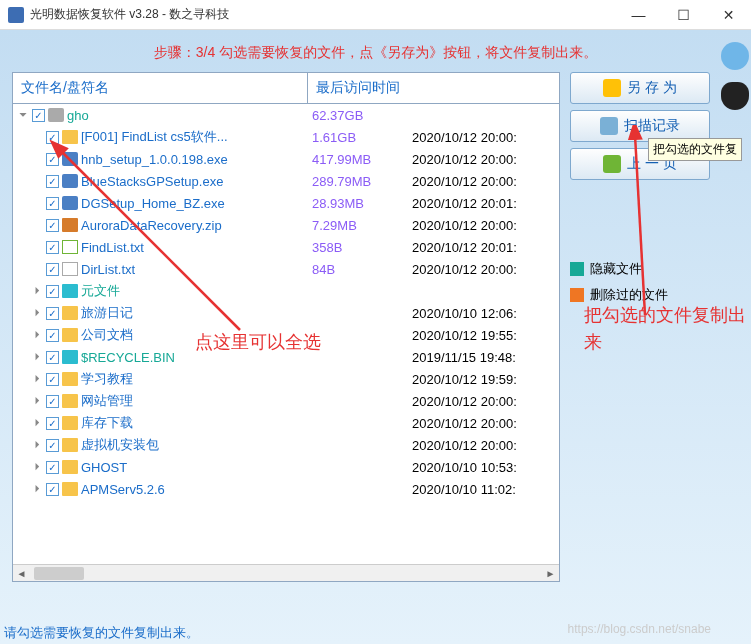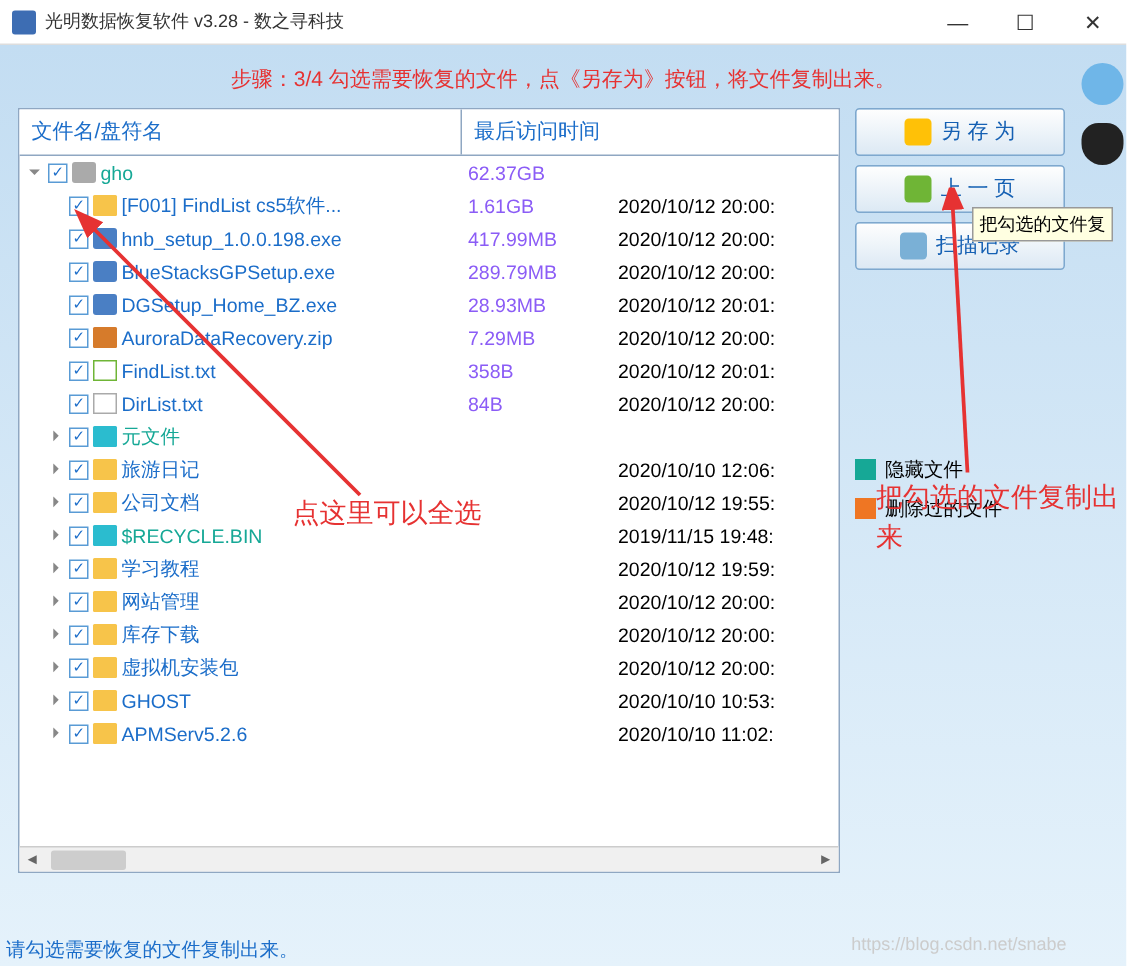--- a/index.html
+++ b/index.html
@@ -35,27 +35,27 @@
 .fname.teal { color: #16a896; }
 .scrollh { height: 17px; background: #f0f0f0; border-top: 1px solid #ccc; display: flex; align-items: center; }
 .scrollh .thumb { width: 50px; height: 13px; background: #cdcdcd; margin-left: 4px; border-radius: 2px; }
 .scrollh .arrow { width: 17px; height: 17px; display: flex; align-items: center; justify-content: center; color: #666; font-size: 10px; }
 .right-panel { width: 140px; display: flex; flex-direction: column; gap: 6px; position: relative; }
 .btn { height: 32px; border: 1px solid #7ea8ce; background: linear-gradient(#fefefe, #dce9f4); border-radius: 3px; display: flex; align-items: center; justify-content: center; gap: 6px; font-size: 14px; color: #1560b3; cursor: pointer; }
 .btn .bi { width: 18px; height: 18px; border-radius: 3px; }
 .btn .bi.star { background: #ffc107; }
 .btn .bi.rec { background: #7ab0d6; }
 .btn .bi.back { background: #6fb536; }
-.legend { margin-top: 118px; font-size: 13px; font-family: Liberation Mono, monospace; }
+.legend { margin-top: 74px; font-size: 13px; font-family: Liberation Mono, monospace; }
 .legend .li { display: flex; align-items: center; gap: 6px; margin-bottom: 8px; }
 .legend .sq { width: 14px; height: 14px; }
 .legend .sq.b { background: #16a896; } .legend .sq.o { background: #ef7623; }
 .annot { position: absolute; color: #e63232; font-size: 18px; pointer-events: none; }
 .annot.a1 { left: 195px; top: 300px; }
-.annot.a2 { left: 584px; top: 288px; line-height: 1.5; }
+.annot.a2 { left: 584px; top: 272px; line-height: 1.5; }
 .tooltip { position: absolute; left: 648px; top: 108px; background: #ffffe1; border: 1px solid #999; padding: 2px 4px; font-size: 12px; white-space: nowrap; }
 .footer { position: absolute; left: 4px; bottom: 2px; color: #1b6dc9; font-size: 13px; }
 .watermark { position: absolute; right: 40px; bottom: 8px; color: #ccc; font-size: 12px; }
 .arrow-svg { position: absolute; pointer-events: none; }
 .edge-icons { position: absolute; right: 2px; top: 42px; display: flex; flex-direction: column; gap: 12px; align-items: center; }
 .edge-icons .ei { width: 28px; height: 28px; border-radius: 50%; }
 </style>
 </head>
 <body>
 
@@ -283,26 +283,26 @@
         <span class="arrow">►</span>
       </div>
     </div>
 
     <div class="right-panel">
       <div class="btn">
         <span class="bi star"></span>
         <span>另 存 为</span>
       </div>
       <div class="btn">
+        <span class="bi rec"></span>
+        <span>扫描记录</span>
+      </div>
+      <div class="btn">
         <span class="bi back"></span>
         <span>上 一 页</span>
-      </div>
-      <div class="btn">
-        <span class="bi rec"></span>
-        <span>扫描记录</span>
       </div>
       <div class="legend">
         <div class="li">
             <span class="sq b"></span>
             <span>隐藏文件</span>
           </div>
         <div class="li">
             <span class="sq o"></span>
             <span>删除过的文件</span>
           </div>

